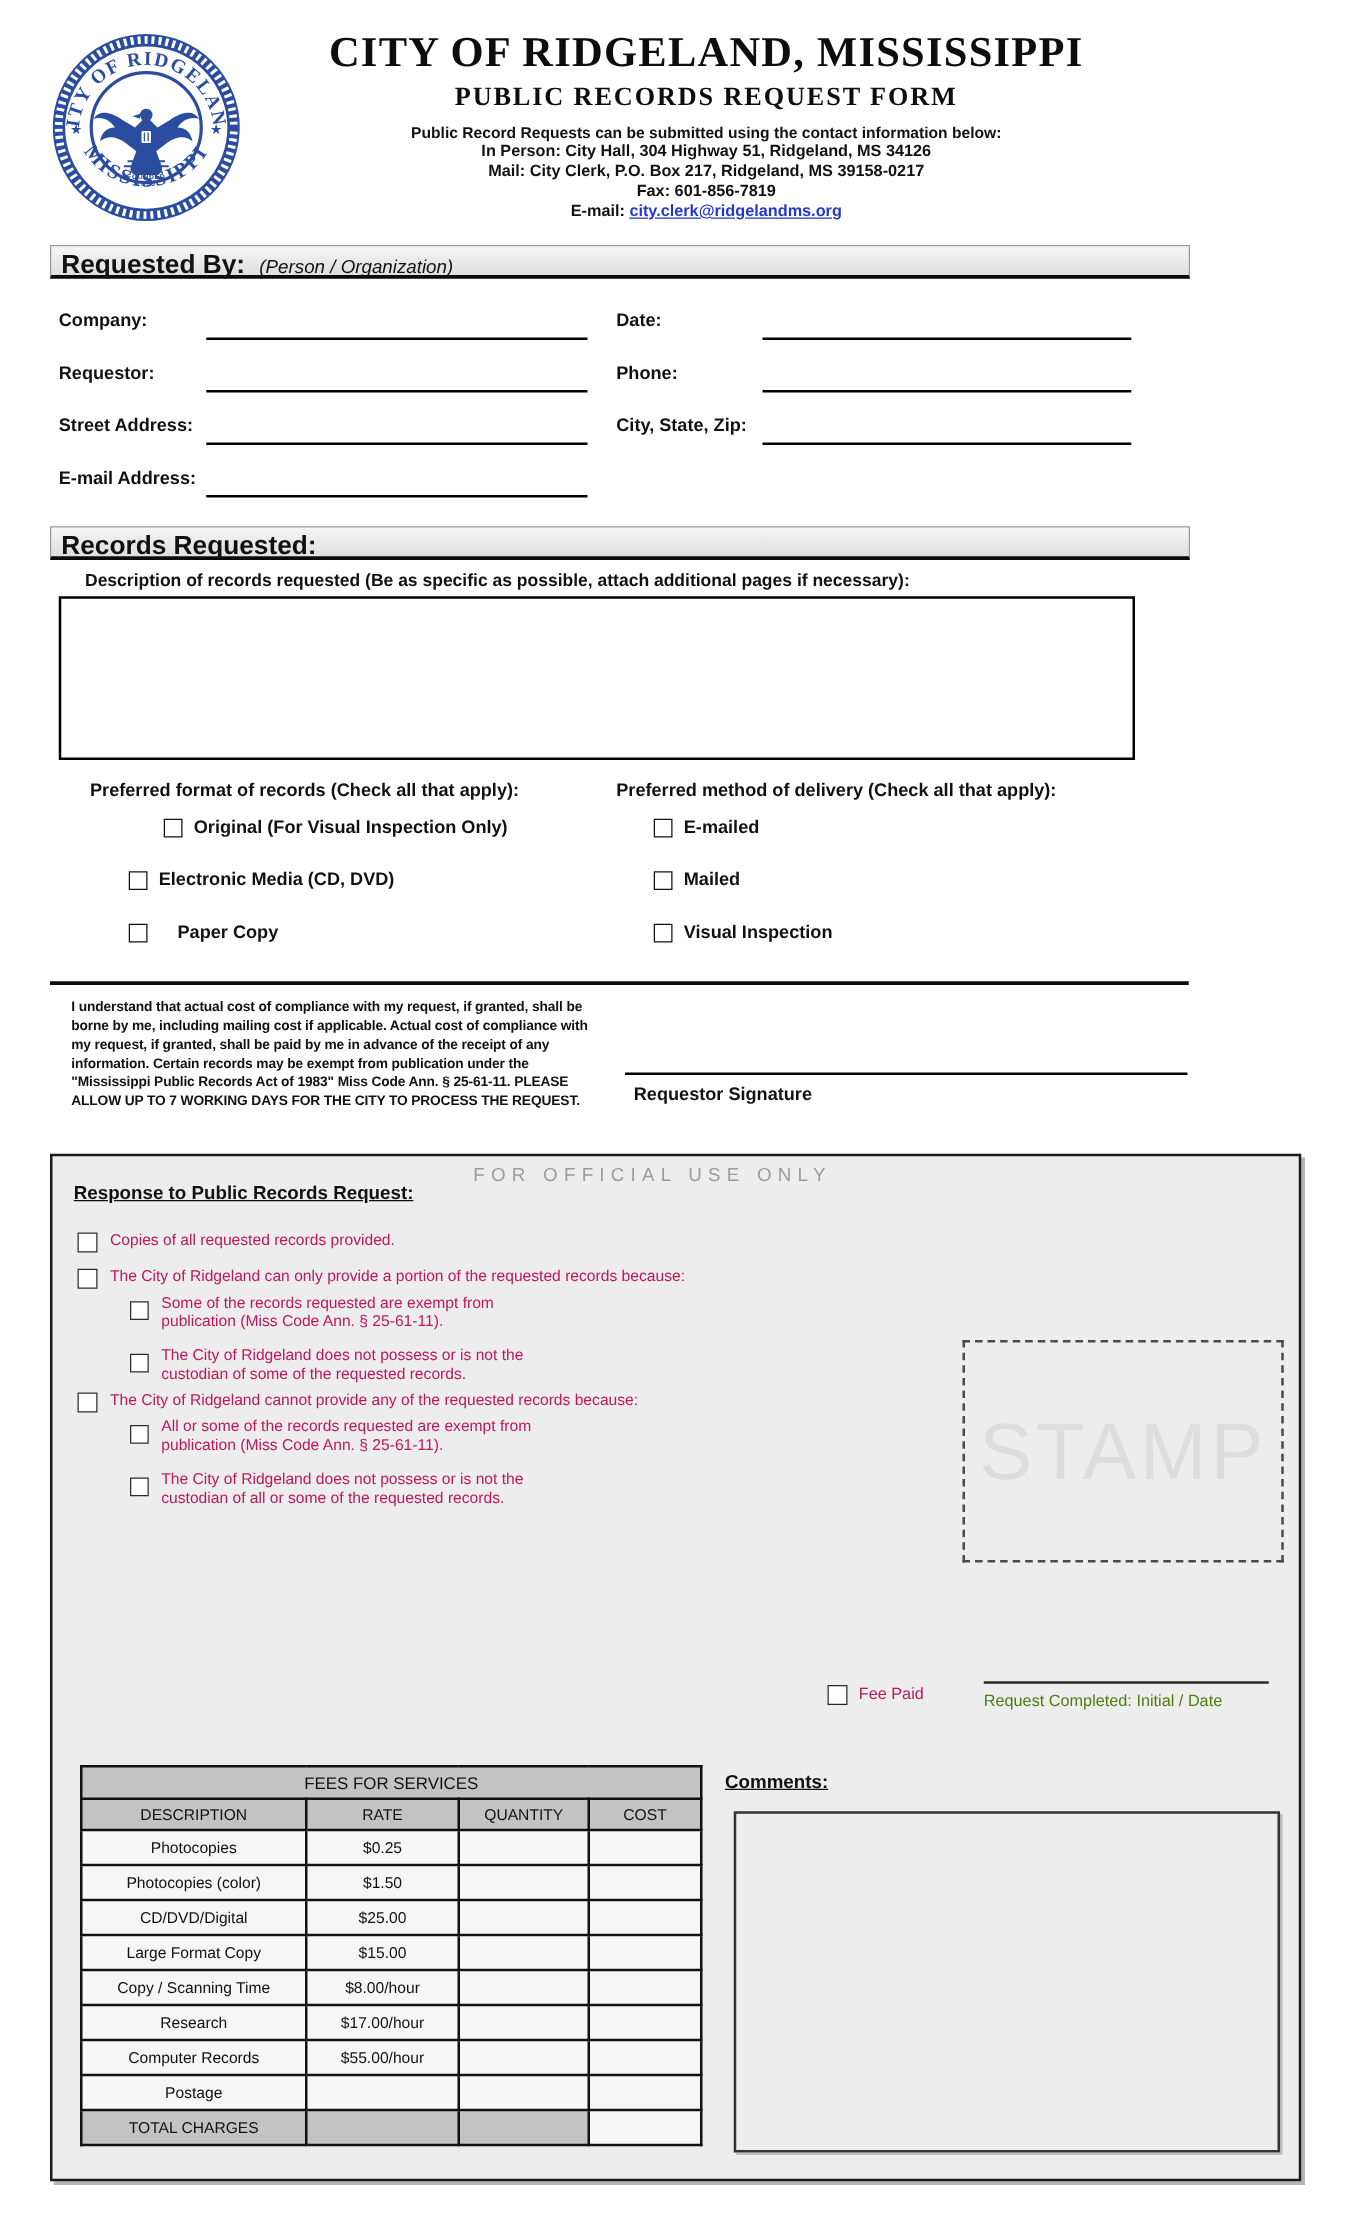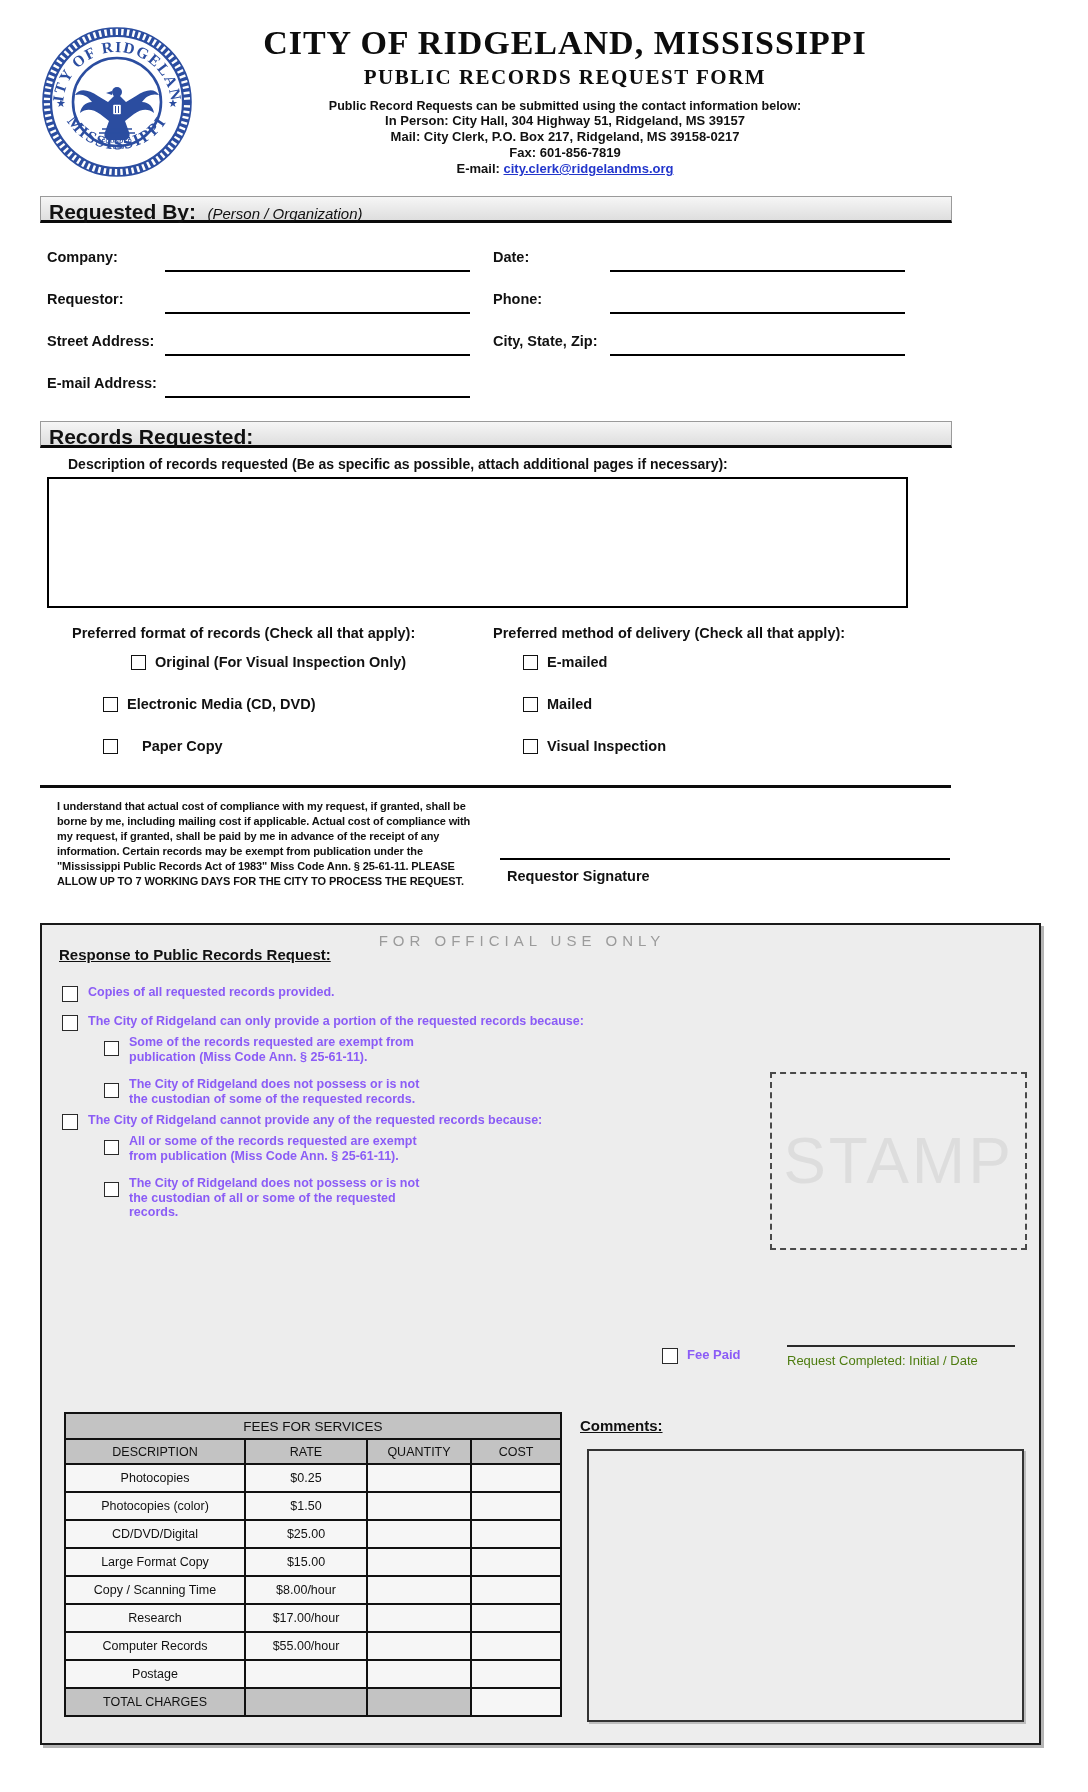--- a/index.html
+++ b/index.html
@@ -43,21 +43,21 @@
   
   .official-box { position: absolute; left: 40px; top: 923px; width: 1001px; height: 822px;
     background: #ededed; border: 2px solid #1a1a1a; box-shadow: 3px 3px 0 #b5b5b5; padding-left: 48px; }
   .official-banner { position: absolute; left: 130px; top: 7px; width: 700px; text-align: center;
     font-size: 15px; letter-spacing: 5px; color: #9b9b9b; font-weight: 400; }
   .response-title { position: absolute; left: 17px; top: 21px; font-size: 15px; font-weight: 600; text-decoration: underline; }
 
   .o-opt { position: absolute; display: flex; gap: 10px; }
   .o-checkbox { width: 16px; height: 16px; background: #fff; border: 1.6px solid #2a2a2a; flex: 0 0 auto; margin-top: 1px; }
   .o-checkbox.small { width: 15px; height: 15px; }
-  .o-label { font-size: 12.5px; font-weight: 700; line-height: 14.5px; color: #8b5cf6; }
+  .o-label { font-size: 12.5px; font-weight: 400; line-height: 14.5px; color: #be185d; }
   .o-label.narrow { width: 300px; }
 
   .stamp-box { position: absolute; left: 728px; top: 147px; width: 257px; height: 178px;
     border: 2px dashed #4a4a4a; display: flex; align-items: center; justify-content: center; }
   .stamp-text { font-size: 64px; letter-spacing: 3px; color: rgba(0,0,0,0.065); font-weight: 400; }
 
   .fee-paid { position: absolute; left: 620px; top: 422px; display: flex; align-items: center; gap: 9px; }
   .fee-paid .o-label { font-size: 13px; }
   .completed-line { position: absolute; left: 745px; top: 420px; width: 228px; border-top: 2px solid #2a2a2a; }
   .completed-label { position: absolute; left: 745px; top: 428px; font-size: 13px; color: #4d7c0f; }
@@ -109,21 +109,21 @@
     <text x="75" y="97" font-size="5.5" font-weight="bold" fill="#2b4da0" text-anchor="middle" letter-spacing="0.5" transform="translate(0,20)">FOUNDED</text>
     <text x="75" y="103" font-size="5.5" font-weight="bold" fill="#2b4da0" text-anchor="middle" letter-spacing="1" transform="translate(0,20)">1899</text>
   </svg>
 
   <div class="header-text">
     <div class="title">CITY OF RIDGELAND, MISSISSIPPI</div>
     <div class="subtitle">PUBLIC RECORDS REQUEST FORM</div>
     <div class="intro">Public Record Requests can be submitted using the contact information below:</div>
     <div class="contact-line">
       <span class="c-label">In Person:</span>
-      <span>City Hall, 304 Highway 51, Ridgeland, MS  39157</span>
+      <span>City Hall, 304 Highway 51, Ridgeland, MS  34126</span>
     </div>
     <div class="contact-line">
       <span class="c-label">Mail:</span>
       <span>City Clerk, P.O. Box 217, Ridgeland, MS  39158-0217</span>
     </div>
     <div class="contact-line">
       <span class="c-label">Fax:</span>
       <span>601-856-7819</span>
     </div>
     <div class="contact-line">

